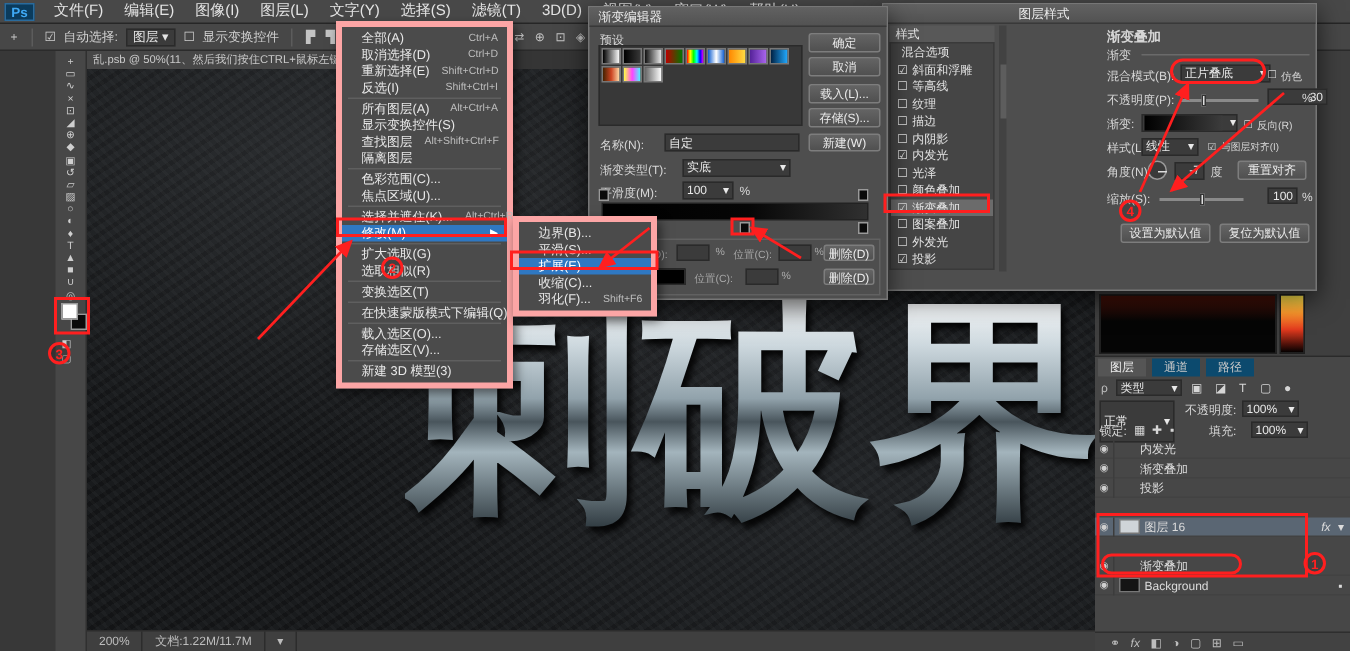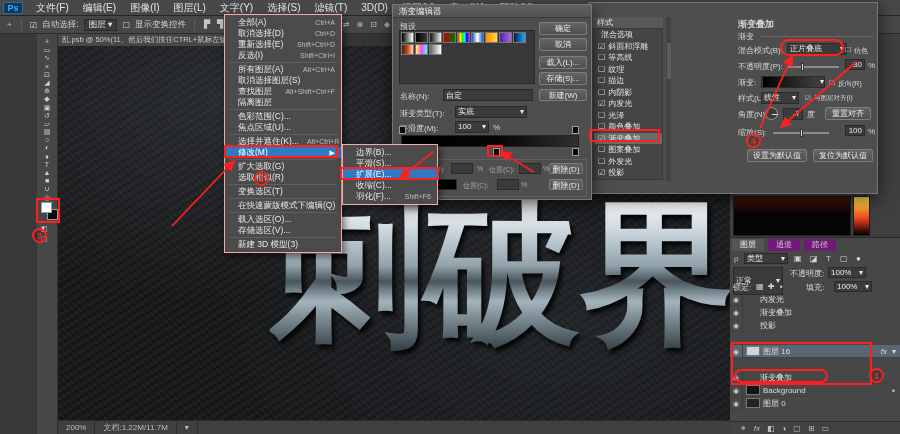--- a/index.html
+++ b/index.html
@@ -33,21 +33,21 @@
     background:linear-gradient(180deg,#ffffff 0%,#cdd8de 22%,#91a2ab 45%,#49555c 55%,#a3b4bc 68%,#323d43 100%);
     -webkit-background-clip:text;background-clip:text;color:transparent;
     filter:drop-shadow(3px 4px 2px rgba(0,0,0,.85))}
   .statusbar{left:58px;top:420px;width:672px;height:14px;background:#3f3f3f;border-top:1px solid #2c2c2c;display:flex;align-items:center;font-size:8px;color:#bdbdbd;z-index:2}
   .st-cell{padding:0 8px;border-right:1px solid #2c2c2c;height:100%;line-height:13px}
   
   .dock{left:730px;top:0;width:170px;height:434px;background:#3f3f3f;z-index:2}
   .cp-field{left:733px;top:196px;width:118px;height:40px;background:linear-gradient(180deg,rgba(150,30,10,.45),rgba(0,0,0,0) 45%),#050505;border:1px solid #1f1f1f;z-index:3}
   .cp-hue{left:853px;top:196px;width:17px;height:40px;background:linear-gradient(180deg,#ffe94e 0%,#ff9b2d 30%,#e03a1e 60%,#52120a 85%,#000 100%);border:1px solid #1f1f1f;z-index:3}
   .layers{left:730px;top:237px;width:170px;height:197px;background:#474747;border-top:1px solid #2a2a2a;z-index:3;font-size:8px}
-  .ltab{position:absolute;top:1px;height:12px;line-height:12px;padding:0 8px;background:#701a75;color:#c8c8c8}
+  .ltab{position:absolute;top:1px;height:12px;line-height:12px;padding:0 8px;background:#0c4a6e;color:#c8c8c8}
   .ltab.on{background:#555;color:#eee}
   .lrow{position:absolute;left:0;width:170px;height:13px;line-height:13px;display:flex;align-items:center;gap:3px;color:#dcdcdc;border-bottom:1px solid #424242}
   .lrow.sel{background:#5a6673}
   .eyebox{width:13px;text-align:center;border-right:1px solid #3c3c3c;color:#cfcfcf;font-size:7px}
   .thumb{width:14px;height:10px;border:1px solid #777;background:#888}
   .ind{margin-left:14px}
   .lbar{position:absolute;left:0;top:183px;width:170px;height:14px;background:#424242;border-top:1px solid #2e2e2e;display:flex;align-items:center;gap:7px;padding-left:10px;color:#bdbdbd;font-size:8px}
   
   .dlg{position:absolute;background:#4e4e4e;border:1px solid #767676;box-shadow:0 5px 16px rgba(0,0,0,.65)}
   .dlg-title{height:13px;line-height:13px;background:linear-gradient(#616161,#525252);border-bottom:1px solid #393939;font-size:8.5px;color:#ebebeb;padding:0 6px}
@@ -57,21 +57,21 @@
   .lbl{position:absolute;font-size:8px;color:#d6d6d6;white-space:nowrap}
   .lbl.s{font-size:7px}
   .stylerow{height:11.5px;line-height:11.5px;display:flex;gap:3px;padding-left:4px;color:#e2e2e2;font-size:8px;white-space:nowrap}
   .stylerow.sel{background:#6b6b6b}
   .gstop{position:absolute;width:7px;height:8px;background:#0a0a0a;border:1px solid #999}
   .track{position:absolute;height:2px;background:#8a8a8a}
   .thumbk{position:absolute;width:3px;height:8px;background:#ddd;border:1px solid #333}
   .dial{position:absolute;width:13px;height:13px;border-radius:50%;border:1px solid #999;background:#3a3a3a}
   .dial i{position:absolute;left:6px;top:6px;width:6px;height:1px;background:#ddd;display:block}
   
-  .popup{position:absolute;background:#4b4b4b;border:1px solid #fca5a5;box-shadow:2px 3px 7px rgba(0,0,0,.55);z-index:20;padding:2px 0}
+  .popup{position:absolute;background:#4b4b4b;border:4px solid #fca5a5;box-shadow:2px 3px 7px rgba(0,0,0,.55);z-index:20;padding:2px 0}
   .mrow{height:11px;line-height:11px;padding:0 6px 0 13px;font-size:8.5px;color:#e8e8e8;display:flex;justify-content:space-between;white-space:nowrap}
   .mrow .sc{font-size:7px;color:#bdbdbd;margin-left:8px}
   .mrow.hl{background:#2f78c2;color:#fff}
   .msep{height:1px;background:#5f5f5f;margin:1px 4px}
   
   .anno{z-index:40;pointer-events:none}
   .anno-box{position:absolute;border:2px solid #ff1f1f;z-index:40;pointer-events:none}
   .anno-oval{position:absolute;border:2px solid #ff1f1f;border-radius:10px;z-index:40;pointer-events:none}
   .anno-circle{position:absolute;width:15px;height:15px;border:2px solid #ff1f1f;border-radius:50%;color:#ff2020;font-size:9px;font-weight:bold;display:flex;align-items:center;justify-content:center;z-index:41;background:rgba(0,0,0,.12);pointer-events:none}
   .shift-box{position:absolute;left:94px;top:228px;width:95px;height:17px;border:2px solid #ff1f1f;color:#e8e8e8;font-size:9px;display:flex;align-items:center;justify-content:center;z-index:40;background:rgba(0,0,0,.25);pointer-events:none}
@@ -228,38 +228,34 @@
     <div class="lrow" style="top:133px">
       <span class="eyebox">◉</span>
       <span class="ind">渐变叠加</span>
     </div>
     <div class="lrow" style="top:146px">
       <span class="eyebox">◉</span>
       <span class="thumb" style="background: rgb(20, 20, 20);"></span>
       <span>Background</span>
       <span style="margin-left:auto;padding-right:5px">▪</span>
     </div>
-    <div class="lrow" style="top:159px">
-      <span class="eyebox">◉</span>
-      <span class="thumb" style="background: rgb(32, 35, 36);"></span>
-      <span>图层 0</span>
-    </div>
 
     <div class="lbar">
       <span>⚭</span>
       <span style="font-style:italic">fx</span>
       <span>◧</span>
       <span>◑</span>
       <span>▢</span>
       <span>⊞</span>
       <span>▭</span>
     </div>
   </div>
 
   <div class="dlg" style="left:588px;top:2px;width:290px;height:192px;z-index:10">
+    <div class="dlg-title" style="padding-left:90px">图层样式</div>
     <div class="abs" style="left:4px;top:14px;width:70px;height:11px;background:#585858;font-size:8px;line-height:11px;padding-left:4px;color:#e8e8e8">样式</div>
     <div class="abs" style="left:4px;top:25px;width:70px;background:#454545;border:1px solid #3a3a3a">
       <div class="stylerow">
           <span></span>
           <span>混合选项</span>
         </div>
       <div class="stylerow">
           <span>☑</span>
           <span>斜面和浮雕</span>
         </div>
@@ -319,21 +315,21 @@
     <span class="field ddown" style="left:198px;top:40px;width:60px;height:12px">
       <span>正片叠底</span>
       <span>▾</span>
     </span>
     <span class="lbl s" style="left:256px;top:43px">☐</span>
     <span class="lbl s" style="left:265px;top:43px">仿色</span>
 
     <span class="lbl" style="left:149px;top:58px">不透明度(P):</span>
     <div class="track" style="left:198px;top:63px;width:52px"></div>
     <div class="thumbk" style="left:212px;top:60px"></div>
-    <span class="field" style="left:256px;top:56px;width:20px;height:11px;text-align:right">30</span>
+    <span class="field" style="left:256px;top:56px;width:40px;height:11px;text-align:right">30</span>
     <span class="lbl" style="left:279px;top:58px">%</span>
 
     <span class="lbl" style="left:149px;top:74px">渐变:</span>
     <span class="field ddown" style="left:172px;top:73px;width:64px;height:12px;padding:0">
       <span style="display: block; width: 52px; height: 10px; margin: 0px 0px 0px 1px; background: linear-gradient(90deg, rgb(0, 0, 0), rgb(60, 60, 60));"></span>
       <span>▾</span>
     </span>
     <span class="lbl s" style="left:240px;top:76px">☐</span>
     <span class="lbl s" style="left:249px;top:76px">反向(R)</span>
 
@@ -440,21 +436,21 @@
     <div class="mrow">
         <span>反选(I)</span>
         <span class="sc">Shift+Ctrl+I</span>
       </div>
     <div class="msep"></div>
     <div class="mrow">
         <span>所有图层(A)</span>
         <span class="sc">Alt+Ctrl+A</span>
       </div>
     <div class="mrow">
-        <span>取消选择图层(S)</span>
+        <span>显示变换控件(S)</span>
         <span class="sc"></span>
       </div>
     <div class="mrow">
         <span>查找图层</span>
         <span class="sc">Alt+Shift+Ctrl+F</span>
       </div>
     <div class="mrow">
         <span>隔离图层</span>
         <span class="sc"></span>
       </div>

